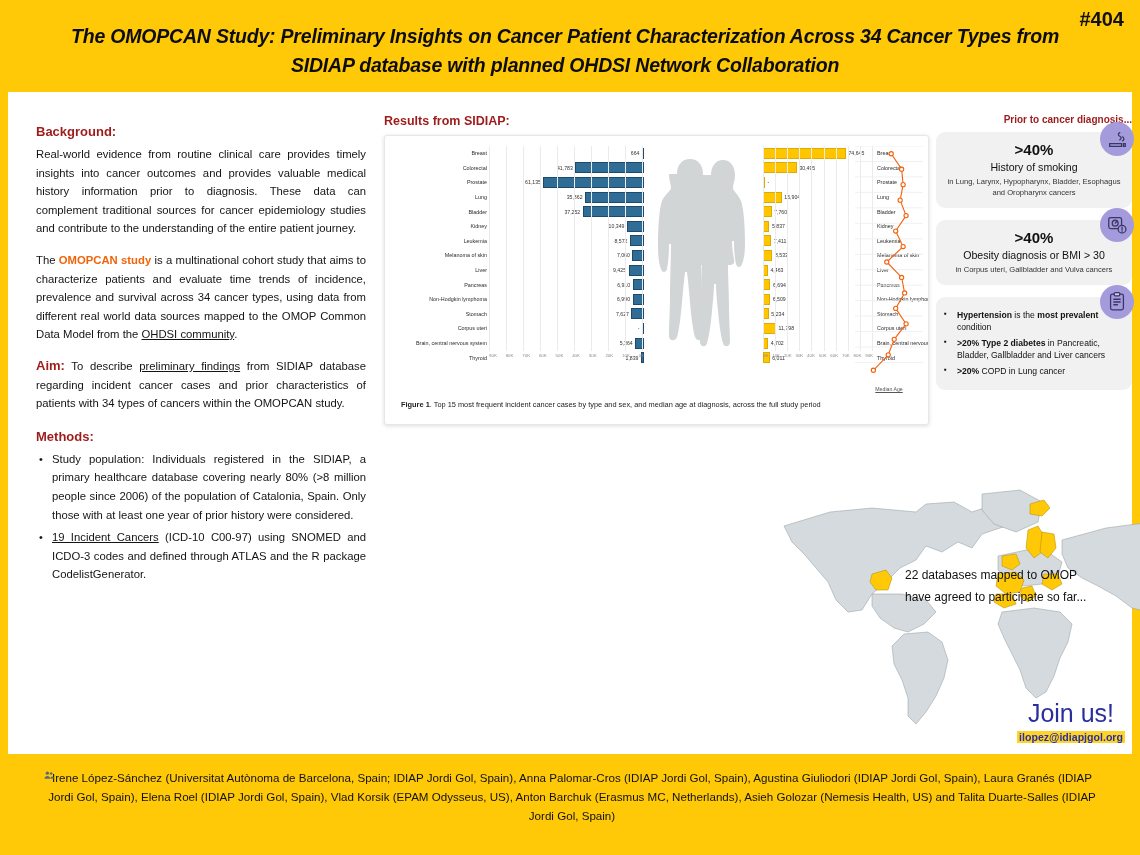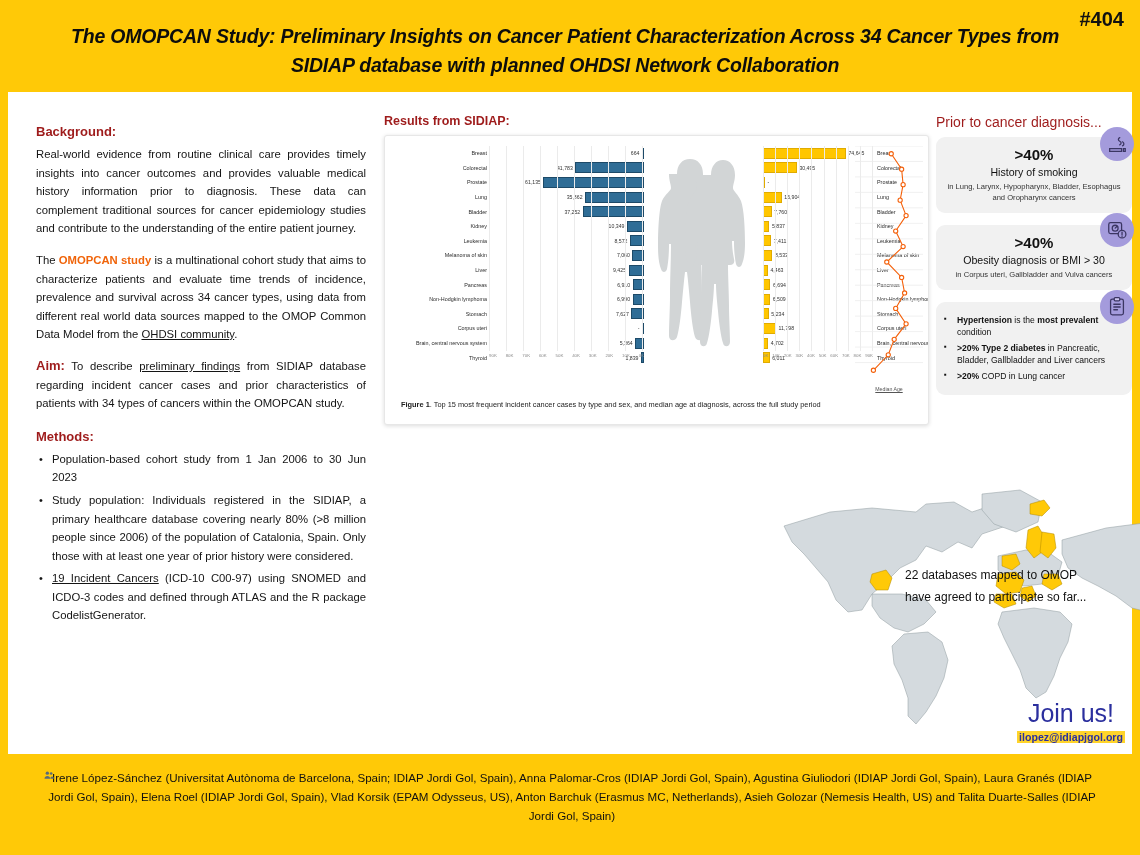--- a/index.html
+++ b/index.html
@@ -214,23 +214,23 @@
   }
 
   
   .col-right {
     position: absolute;
     left: 928px; top: 22px;
     width: 196px;
   }
   .right-head {
     color: #9e1b1b;
-    font-weight: normal;
-    font-size: 14px;
-    text-align: left;
+    font-weight: bold;
+    font-size: 10px;
+    text-align: right;
     margin-bottom: 7px;
   }
   .fact-card {
     position: relative;
     background: #f1f1f1;
     border-radius: 9px;
     padding: 9px 10px 10px;
     margin-bottom: 12px;
     text-align: center;
   }
@@ -346,21 +346,20 @@
       <div class="para">
         <span>The </span><span class="hl-orange">OMOPCAN study</span><span> is a multinational cohort study that aims to characterize patients and evaluate time trends of incidence, prevalence and survival across 34 cancer types, using data from different real world data sources mapped to the OMOP Common Data Model from the </span><span class="u">OHDSI community</span><span>.</span>
       </div>
 
       <div class="para">
         <span class="sec-head" style="display:inline">Aim:</span><span> To describe </span><span class="u">preliminary findings</span><span> from SIDIAP database regarding incident cancer cases and prior characteristics of patients with 34 types of cancers within the OMOPCAN study.</span>
       </div>
 
       <div class="sec-head" style="margin-top:16px">Methods:</div>
       <ul class="methods">
-        <li>Population-based cohort study from 1 Jan 2006 to 30 Jun 2023</li>
         <li>Study population: Individuals registered in the SIDIAP, a primary healthcare database covering nearly 80% (&gt;8 million people since 2006) of the population of Catalonia, Spain. Only those with at least one year of prior history were considered.</li>
         <li>
           <span class="u">19 Incident Cancers</span><span> (ICD-10 C00-97) using SNOMED and ICDO-3 codes and defined through ATLAS and the R package CodelistGenerator.</span>
         </li>
       </ul>
     </div>
 
     <div class="col-mid">
       <div class="mid-head">Results from SIDIAP:</div>
 

